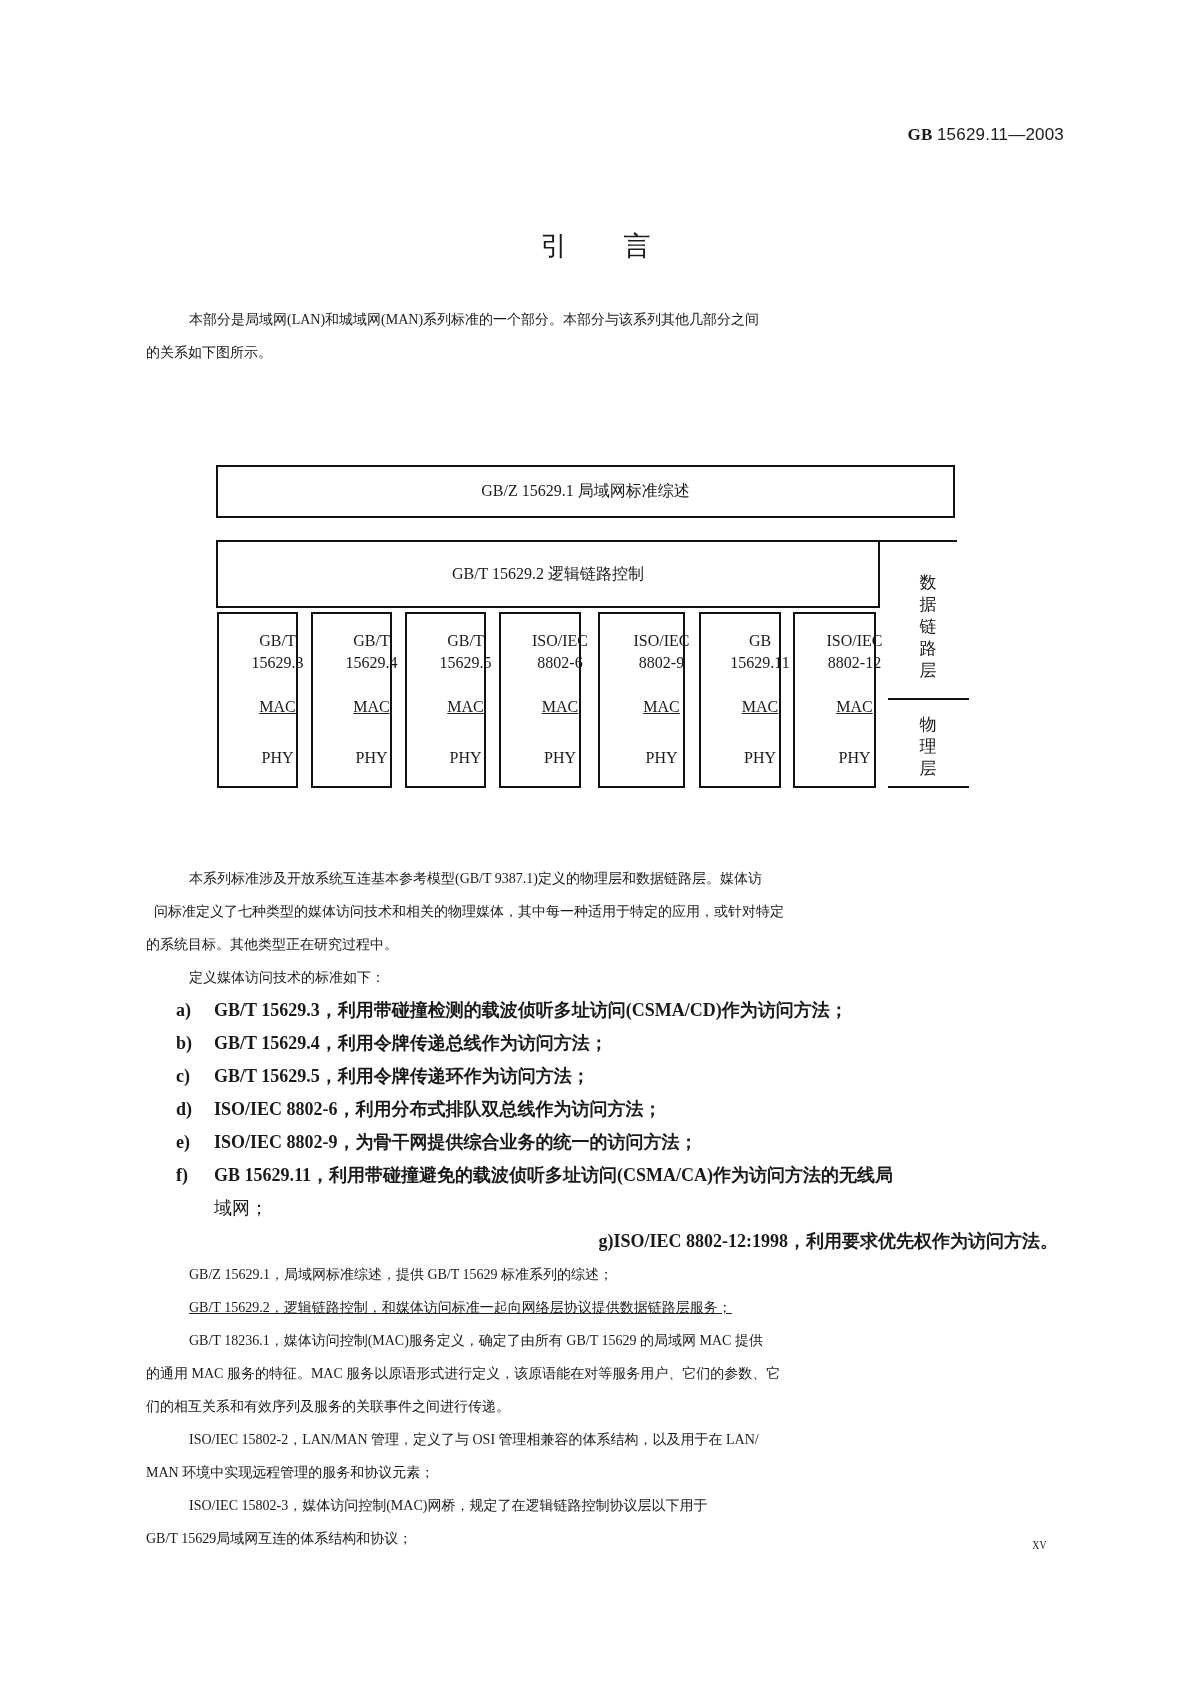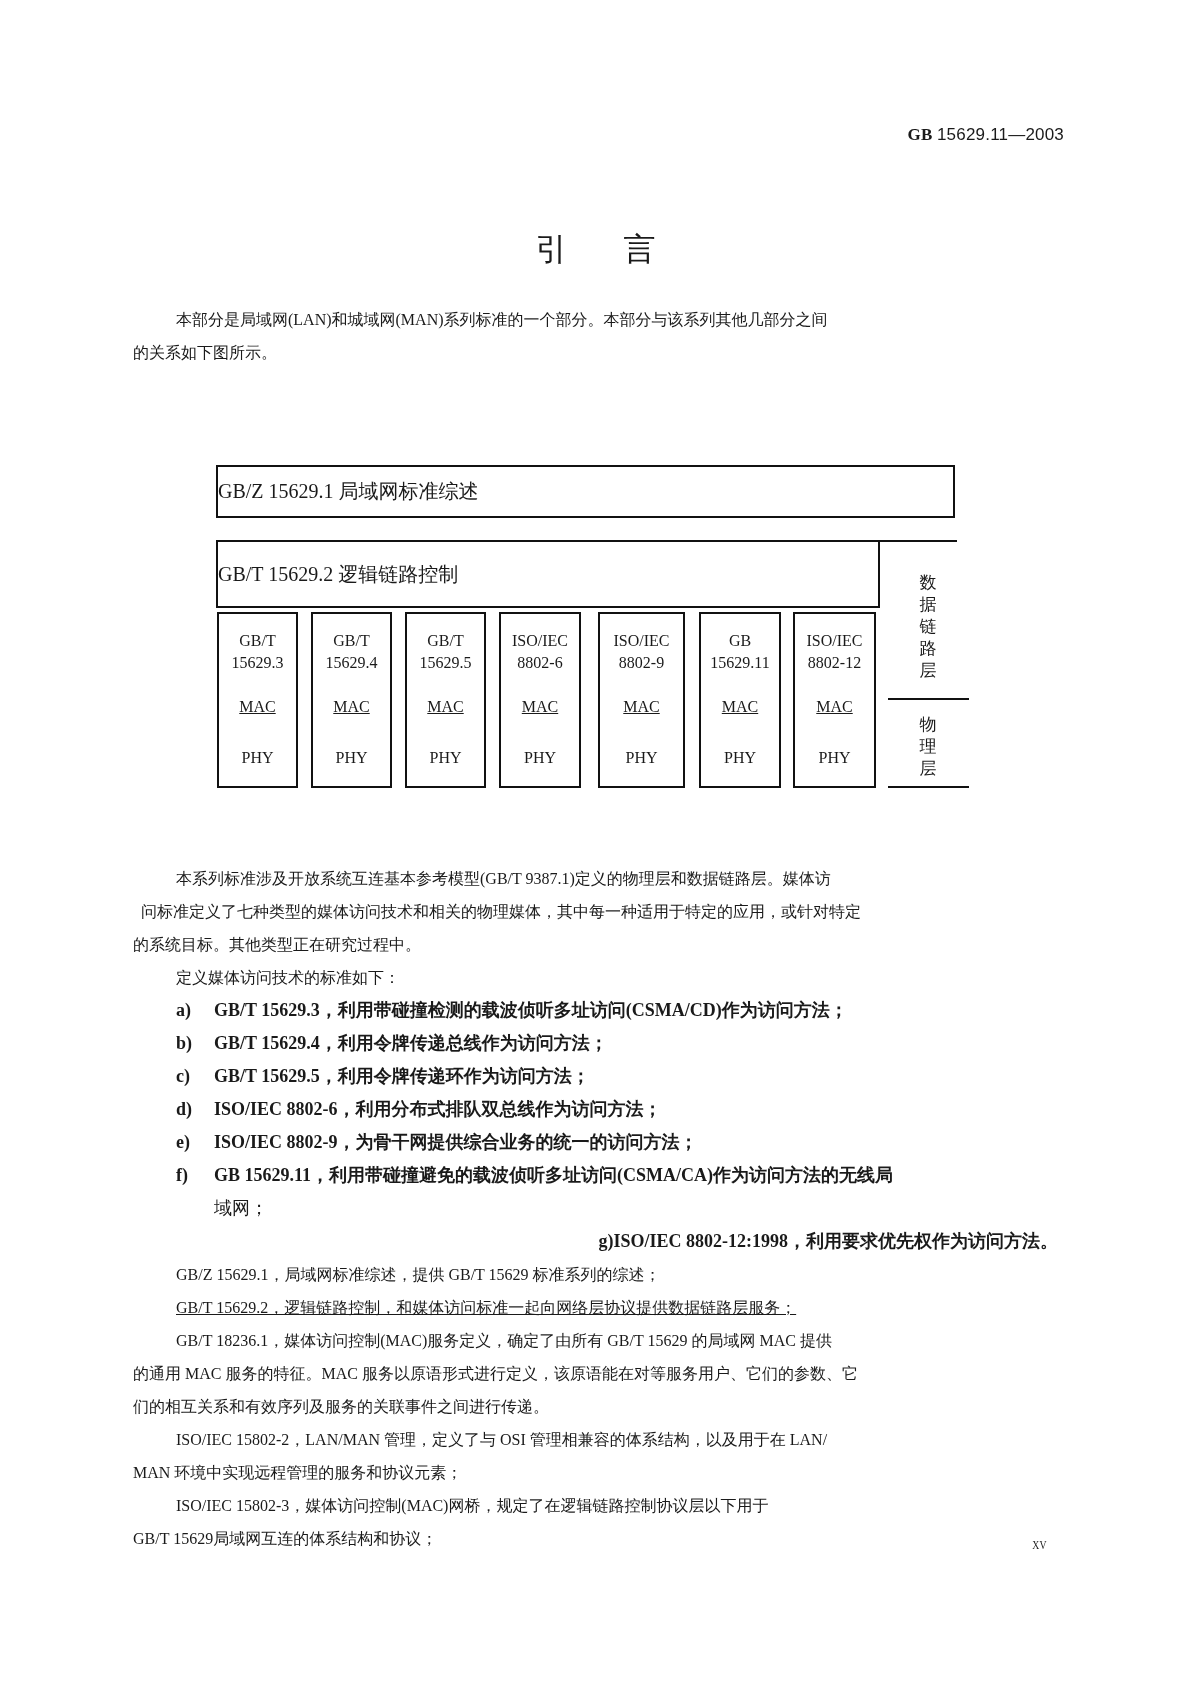--- a/index.html
+++ b/index.html
@@ -2,30 +2,30 @@
 <html><head>
 <meta charset="utf-8">
 <style>
   html, body { margin: 0; padding: 0; background: #ffffff; }
   body { width: 1191px; height: 1684px; position: relative; overflow: hidden;
          font-family: "Liberation Serif", "DejaVu Serif", serif; color: #1a1a1a; }
   .hdr { position: absolute; top: 125px; right: 127px; font-size: 17px; letter-spacing: 0.2px; }
   .hdr .b { font-weight: bold; font-family: "Liberation Serif", serif; }
   .hdr .n { font-family: "Liberation Sans", sans-serif; }
   .title { position: absolute; top: 228px; left: 0; width: 1191px; text-align: center;
-           font-family: "DejaVu Sans", sans-serif; font-size: 32px; letter-spacing: 56px; padding-left: 56px; box-sizing: border-box; }
-  .para { position: absolute; left: 133px; width: 925px; font-size: 16px; line-height: 33px; text-align: justify; }
+           font-family: "DejaVu Sans", sans-serif; font-size: 27px; letter-spacing: 56px; padding-left: 56px; box-sizing: border-box; }
+  .para { position: absolute; left: 146px; width: 925px; font-size: 14px; line-height: 33px; text-align: justify; }
   .indent { text-indent: 43px; }
   .item { position: absolute; left: 176px; width: 882px; font-size: 18px; line-height: 33px; font-weight: bold; }
   .item .lbl { display: inline-block; width: 38px; }
   .item-cont { position: absolute; left: 214px; font-size: 18px; line-height: 33px; }
 
   .box { position: absolute; border: 2px solid #111; box-sizing: border-box; background: #fff; }
-  .box-wide { display: flex; align-items: center; font-size: 20px; }
-  .col { text-align: center; font-size: 16px; }
+  .box-wide { display: flex; align-items: center; justify-content: center; font-size: 16px; }
+  .col { text-align: center; font-size: 16px; padding-left: 20px; }
   .col .t1 { position: absolute; top: 18px; width: 100%; }
   .col .t2 { position: absolute; top: 40px; width: 100%; }
   .col .mac { position: absolute; top: 84px; width: 100%; text-decoration: underline; }
   .col .phy { position: absolute; top: 135px; width: 100%; }
   .hline { position: absolute; height: 2px; background: #111; }
   .vlbl { position: absolute; width: 30px; text-align: center; font-size: 17px; line-height: 22px; }
   .pgno { position: absolute; top: 1537px; left: 1030px; font-size: 13px; transform: scaleX(0.75); }
 </style>
 </head>
 <body>

